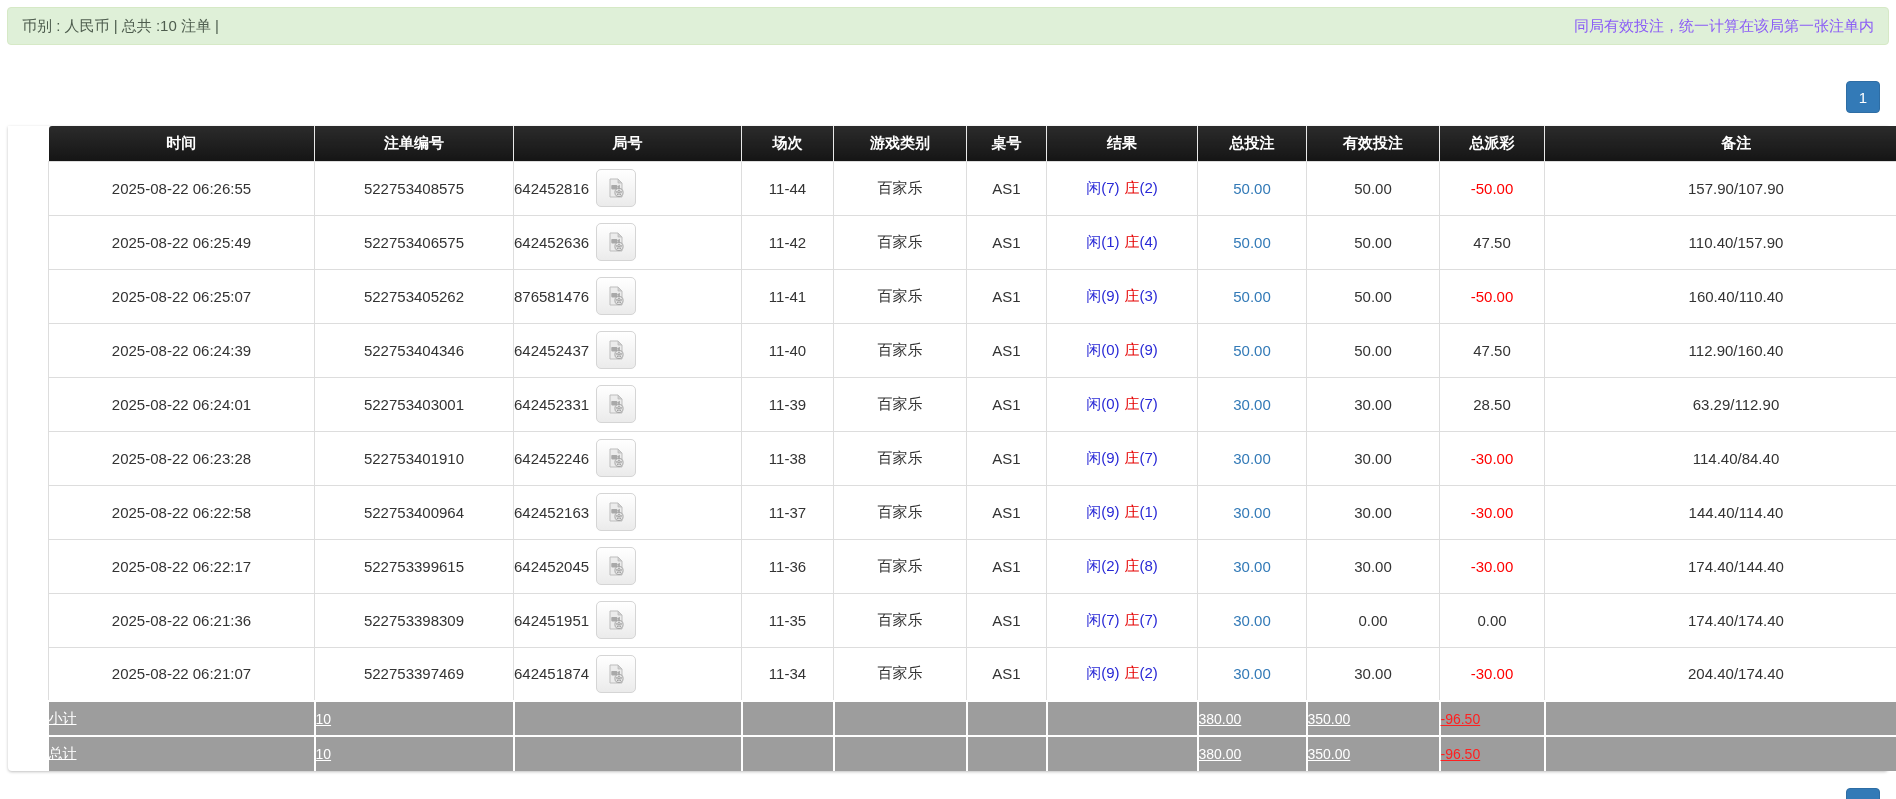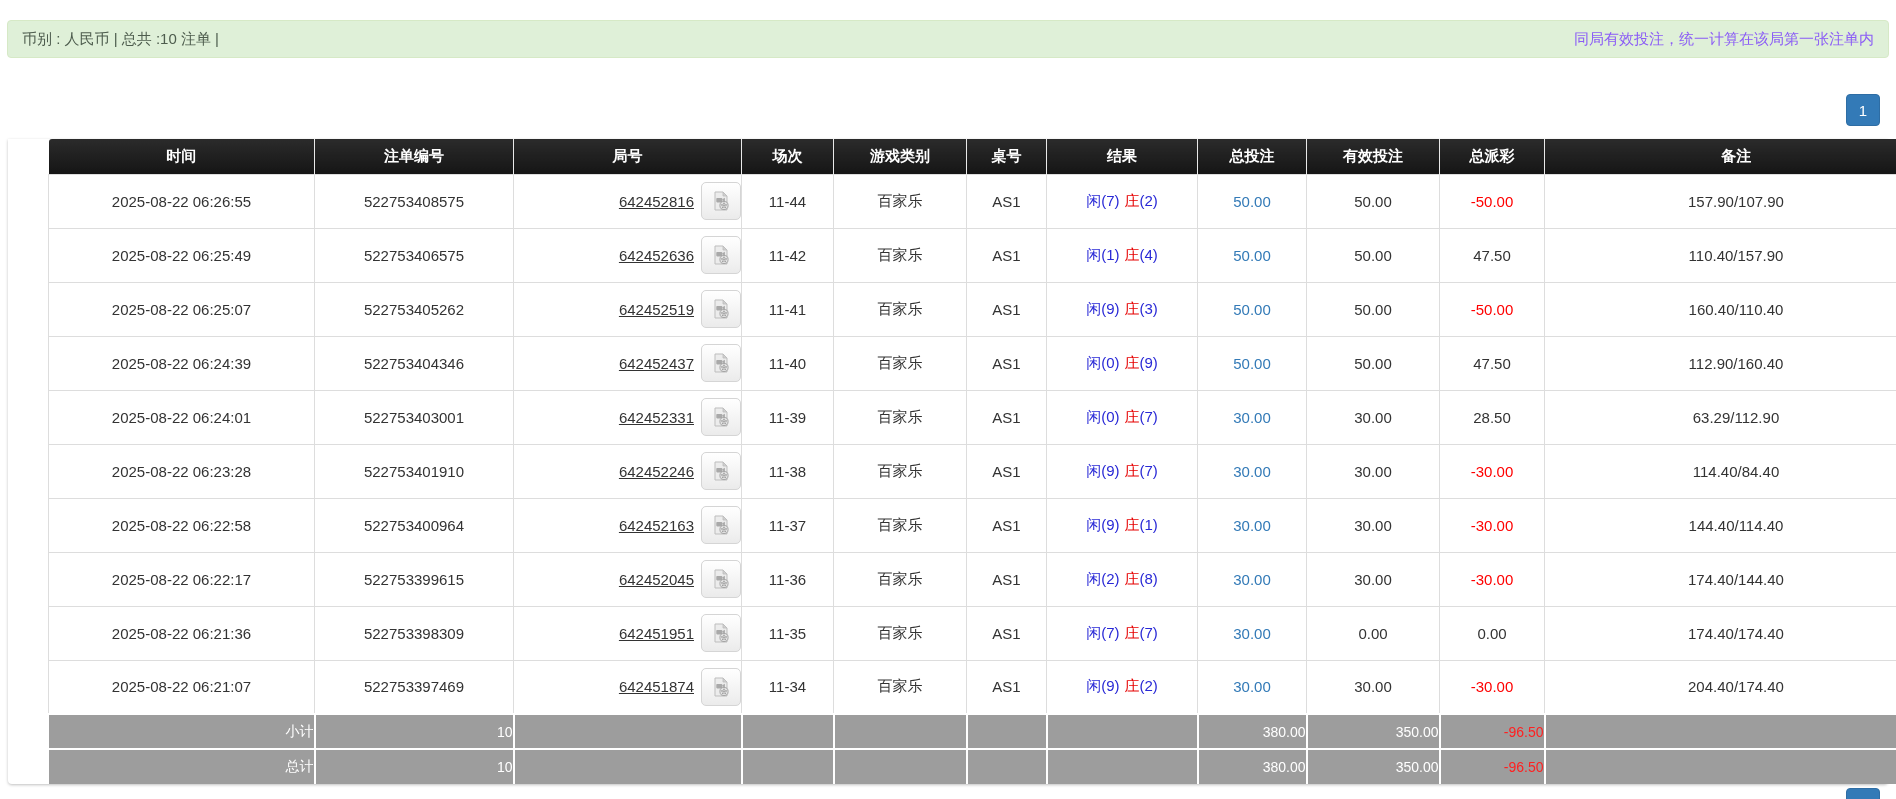--- a/index.html
+++ b/index.html
@@ -6,21 +6,21 @@
   html, body {
     width: 1896px; height: 799px;
     background: #fff;
     overflow: hidden;
     font-family: "Liberation Sans", "DejaVu Sans", sans-serif;
     position: relative;
   }
 
   
   .info-bar {
-    margin: 20px 7px 0 7px;
+    margin: 7px 7px 0 7px;
     height: 38px;
     background: #dff0d8;
     border: 1px solid #d6e9c6;
     border-radius: 4px;
     display: flex;
     align-items: center;
     justify-content: space-between;
     padding: 0 14px;
     font-size: 15px;
   }
@@ -79,23 +79,22 @@
   tbody td {
     height: 54px;
     text-align: center;
     color: #333;
     border: 1px solid #ddd;
     background: #fff;
   }
   .round-wrap {
     display: flex;
     align-items: center;
-    justify-content: flex-end;
+    justify-content: flex-start;
     gap: 7px;
-    text-decoration: underline;
   }
   .video-btn {
     display: inline-flex;
     align-items: center;
     justify-content: center;
     width: 40px; height: 38px;
     border: 1px solid #d5d5d5;
     border-radius: 5px;
     background: linear-gradient(#ffffff, #ebebeb);
     cursor: pointer;
@@ -103,23 +102,24 @@
   .res-player { color: #2929d6; }
   .res-banker { color: #e60000; margin-left: 5px; }
   .res-score  { color: #2929d6; }
   .bet-link { color: #337ab7; cursor: pointer; }
   .payout-cell.neg { color: #ff0000; }
 
   tfoot td {
     height: 35px;
     background: #9d9d9d;
     color: #fff;
-    text-align: right;
+    text-align: left;
     border: 2px solid #fff;
     font-size: 14px;
+    text-decoration: underline;
   }
   tfoot td.payout-cell.neg { color: #ff2020; }
   tfoot tr:last-child td { border-bottom: none; }
   tfoot td:first-child { border-left: none; }
   tfoot td:last-child { border-right: none; }
 </style>
 </head>
 <body>
 
 <div class="info-bar">
@@ -232,21 +232,21 @@
     </td>
     <td>50.00</td>
     <td class="payout-cell">47.50</td>
     <td>110.40/157.90</td>
   </tr>
         <tr>
     <td>2025-08-22 06:25:07</td>
     <td>522753405262</td>
     <td>
       <div class="round-wrap">
-        <span>642452519</span>
+        <span>876581476</span>
         <span class="video-btn">
           <svg width="22" height="22" viewBox="0 0 22 22">
             <path d="M5 2h8l4 4v14H5z" fill="#ececec" stroke="#bdbdbd" stroke-width="1"></path>
             <path d="M13 2l4 4h-4z" fill="#cfcfcf" stroke="#bdbdbd" stroke-width="0.8"></path>
             <rect x="6.3" y="8" width="6" height="4.4" rx="0.8" fill="#a9a9a9"></rect>
             <path d="M12.3 9.3l2.6-1.6v4.2l-2.6-1.6z" fill="#a9a9a9"></path>
             <circle cx="14" cy="15.5" r="4.1" fill="#e3e3e3" stroke="#9f9f9f" stroke-width="0.9"></circle>
             <circle cx="14" cy="15.5" r="0.9" fill="#9f9f9f"></circle>
             <circle cx="14" cy="13.4" r="0.85" fill="#9f9f9f"></circle>
             <circle cx="16" cy="14.9" r="0.85" fill="#9f9f9f"></circle>

